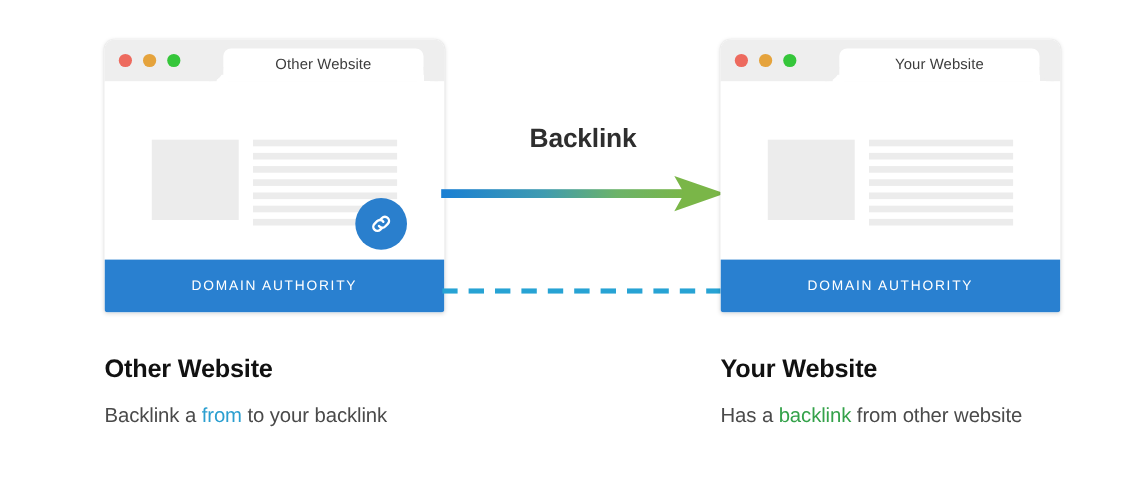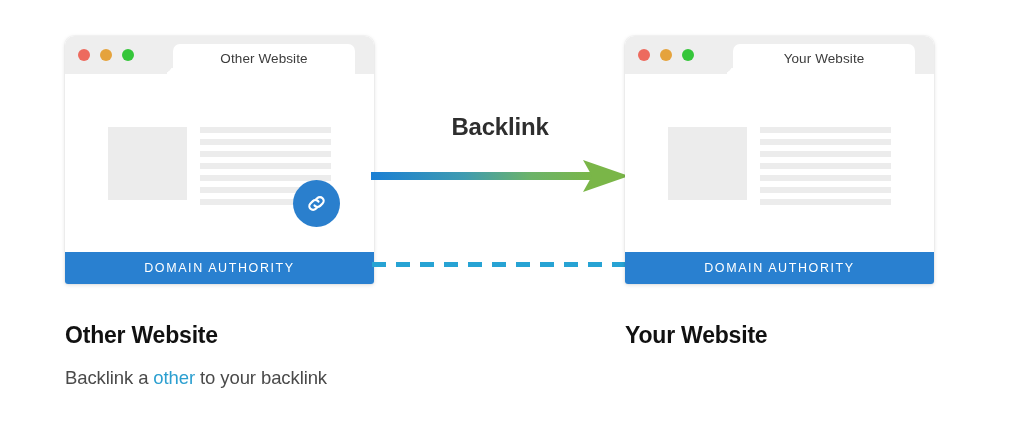--- a/index.html
+++ b/index.html
@@ -11,20 +11,21 @@
     width: 1024px;
     height: 443px;
     position: relative;
     font-family: "Liberation Sans", sans-serif;
     overflow: hidden;
   }
 
   .stage {
     position: absolute;
     inset: 0;
+    margin-left: 30px;
   }
 
   
   .window {
     position: absolute;
     top: 36px;
     width: 309px;
     height: 248px;
     border-radius: 9px 9px 3px 3px;
     background: #ffffff;
@@ -142,21 +143,21 @@
     background: #2a7fcd;
     display: flex;
     align-items: center;
     justify-content: center;
   }
   .link-badge svg { display: block; }
 
   .da-bar {
     position: absolute;
     left: 0; right: 0; bottom: 0;
-    height: 32px;
+    height: 48px;
     background: #2980d0;
     display: flex;
     align-items: center;
     justify-content: center;
   }
   .da-label {
     color: #ffffff;
     font-size: 12.5px;
     letter-spacing: 1.6px;
     font-weight: 400;
@@ -313,20 +314,21 @@
       </div>
     </div>
 
     <div class="da-bar">
       <span class="da-label">DOMAIN AUTHORITY</span>
     </div>
   </div>
 
   <div class="caption left">
     <div class="caption-title">Other Website</div>
-    <div class="caption-text"><span>Backlink a </span><span class="hl-link">other</span><span> to your backlink</span></div>
+    <div class="caption-text"><span>Backlink a </span><span class="hl-link">from</span><span> to your backlink</span></div>
   </div>
 
   <div class="caption right">
     <div class="caption-title">Your Website</div>
+    <div class="caption-text"><span>Has a </span><span class="hl-backlink">backlink</span><span> from other website</span></div>
   </div>
 
 </div>
 
 </body></html>

